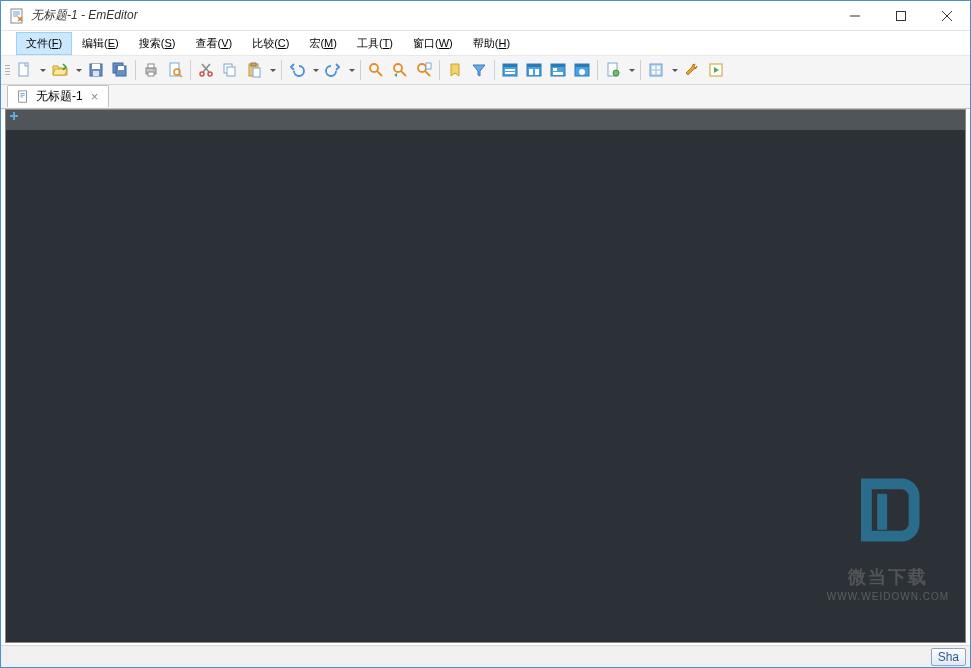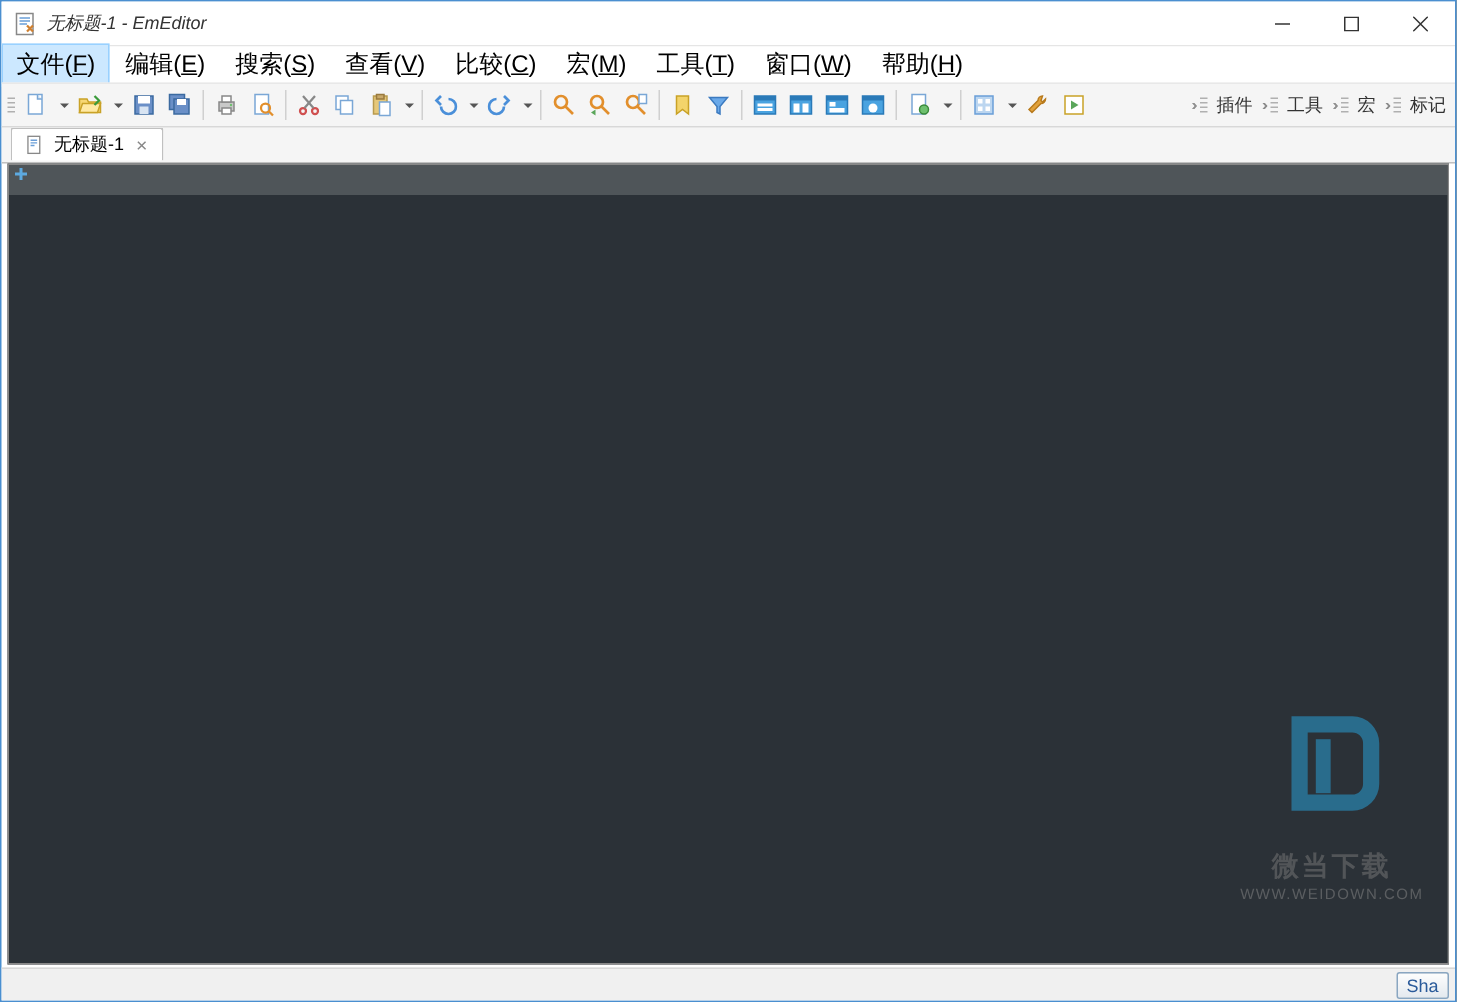--- a/index.html
+++ b/index.html
@@ -6,21 +6,21 @@
 body { background: #fff; width: 971px; height: 668px; overflow: hidden; border: 1px solid #4a8fd0; position: relative; }
 
 
 .titlebar { height: 30px; background: #fff; display: flex; align-items: center; padding-left: 8px; font-size: 12px; color: #333; border-bottom: 1px solid #e5e5e5; }
 .titlebar .app-icon { width: 16px; height: 16px; margin-right: 6px; }
 .titlebar .title-text { flex: 1; font-style: italic; }
 .window-controls { display: flex; }
 .window-controls .wc { width: 46px; height: 29px; display: flex; align-items: center; justify-content: center; cursor: pointer; }
 
 
-.menubar { height: 24px; background: #fff; display: flex; align-items: center; font-size: 16px; padding: 0 0; }
+.menubar { height: 24px; background: #fff; display: flex; align-items: center; font-size: 11px; padding: 0 15px; }
 .menubar .menu-item { padding: 3px 9px; cursor: default; border: 1px solid transparent; }
 .menubar .menu-item.active { background: #cce8ff; border: 1px solid #99d1ff; }
 .menubar .underline { text-decoration: underline; }
 
 
 .toolbar-container { height: 30px; background: #f5f5f5; border-top: 1px solid #e8e8e8; border-bottom: 1px solid #d8d8d8; display: flex; align-items: center; padding: 0 2px; position: relative; }
 .toolbar-main { display: flex; align-items: center; flex: 1; overflow: hidden; }
 .tb-grip { width: 5px; height: 22px; display: flex; flex-direction: column; justify-content: center; gap: 2px; margin: 0 2px; cursor: grab; }
 .tb-grip::before, .tb-grip::after { content: ""; height: 1px; background: #b0b0b0; display: block; }
 .tb-grip::before { box-shadow: 0 3px 0 #b0b0b0, 0 6px 0 #b0b0b0; height: 1px; margin-bottom: 6px;}
@@ -304,34 +304,20 @@
       </div>
 
     <div class="tb-btn">
         <svg class="ico" viewBox="0 0 16 16">
           <rect x="2" y="2" width="12" height="12" fill="#fff" stroke="#c9a227"></rect>
           <path d="M6 5l5 3-5 3z" fill="#5aa65a"></path>
         </svg>
       </div>
   </div>
 
-  <div class="toolbar-right">
-    <span class="tb-chevrons">››</span>
-    <div class="tb-grip"></div>
-    <span class="toolbar-label">插件</span>
-    <span class="tb-chevrons">››</span>
-    <div class="tb-grip"></div>
-    <span class="toolbar-label">工具</span>
-    <span class="tb-chevrons">››</span>
-    <div class="tb-grip"></div>
-    <span class="toolbar-label">宏</span>
-    <span class="tb-chevrons">››</span>
-    <div class="tb-grip"></div>
-    <span class="toolbar-label">标记</span>
-  </div>
 </div>
 
 <div class="tabbar">
   <div class="doc-tab">
     <svg class="tab-icon" viewBox="0 0 16 16">
       <rect x="3" y="1" width="9" height="13" fill="#fff" stroke="#888"></rect>
         <path d="M5 4h5M5 6h5M5 8h3" stroke="#6a9ed8"></path>
     </svg>
     <span>无标题-1</span>
     <span class="close-x">×</span>

